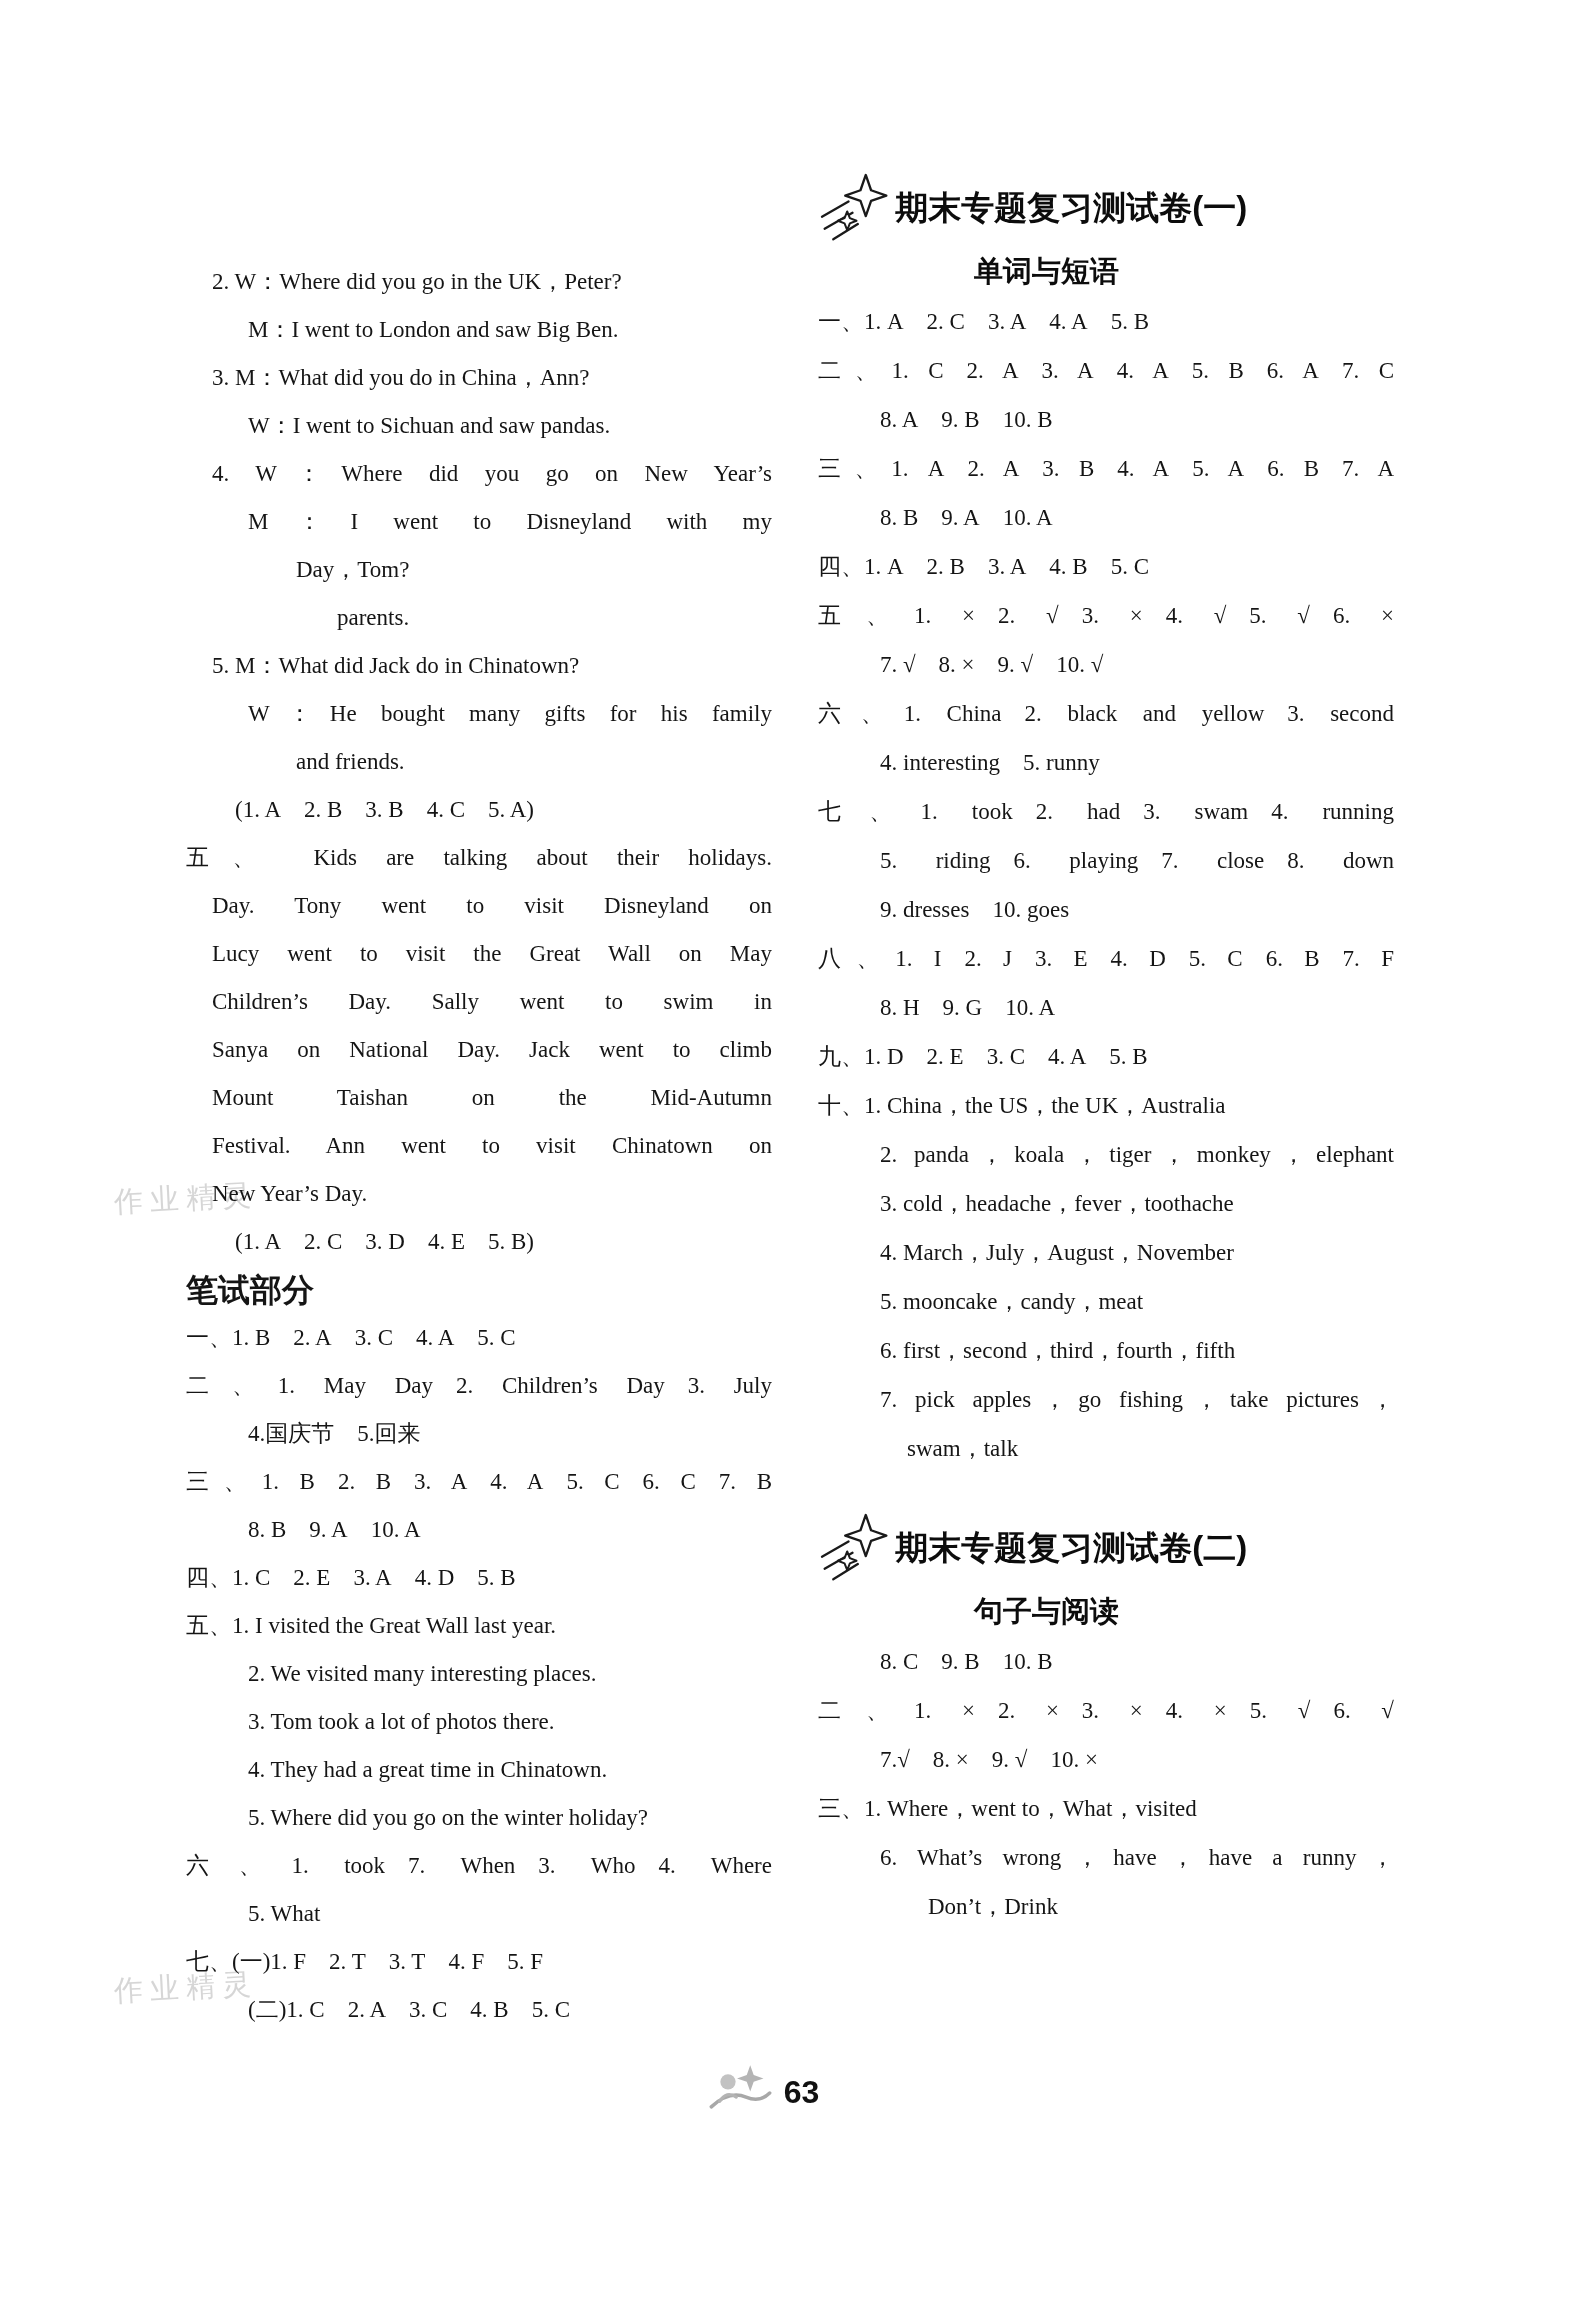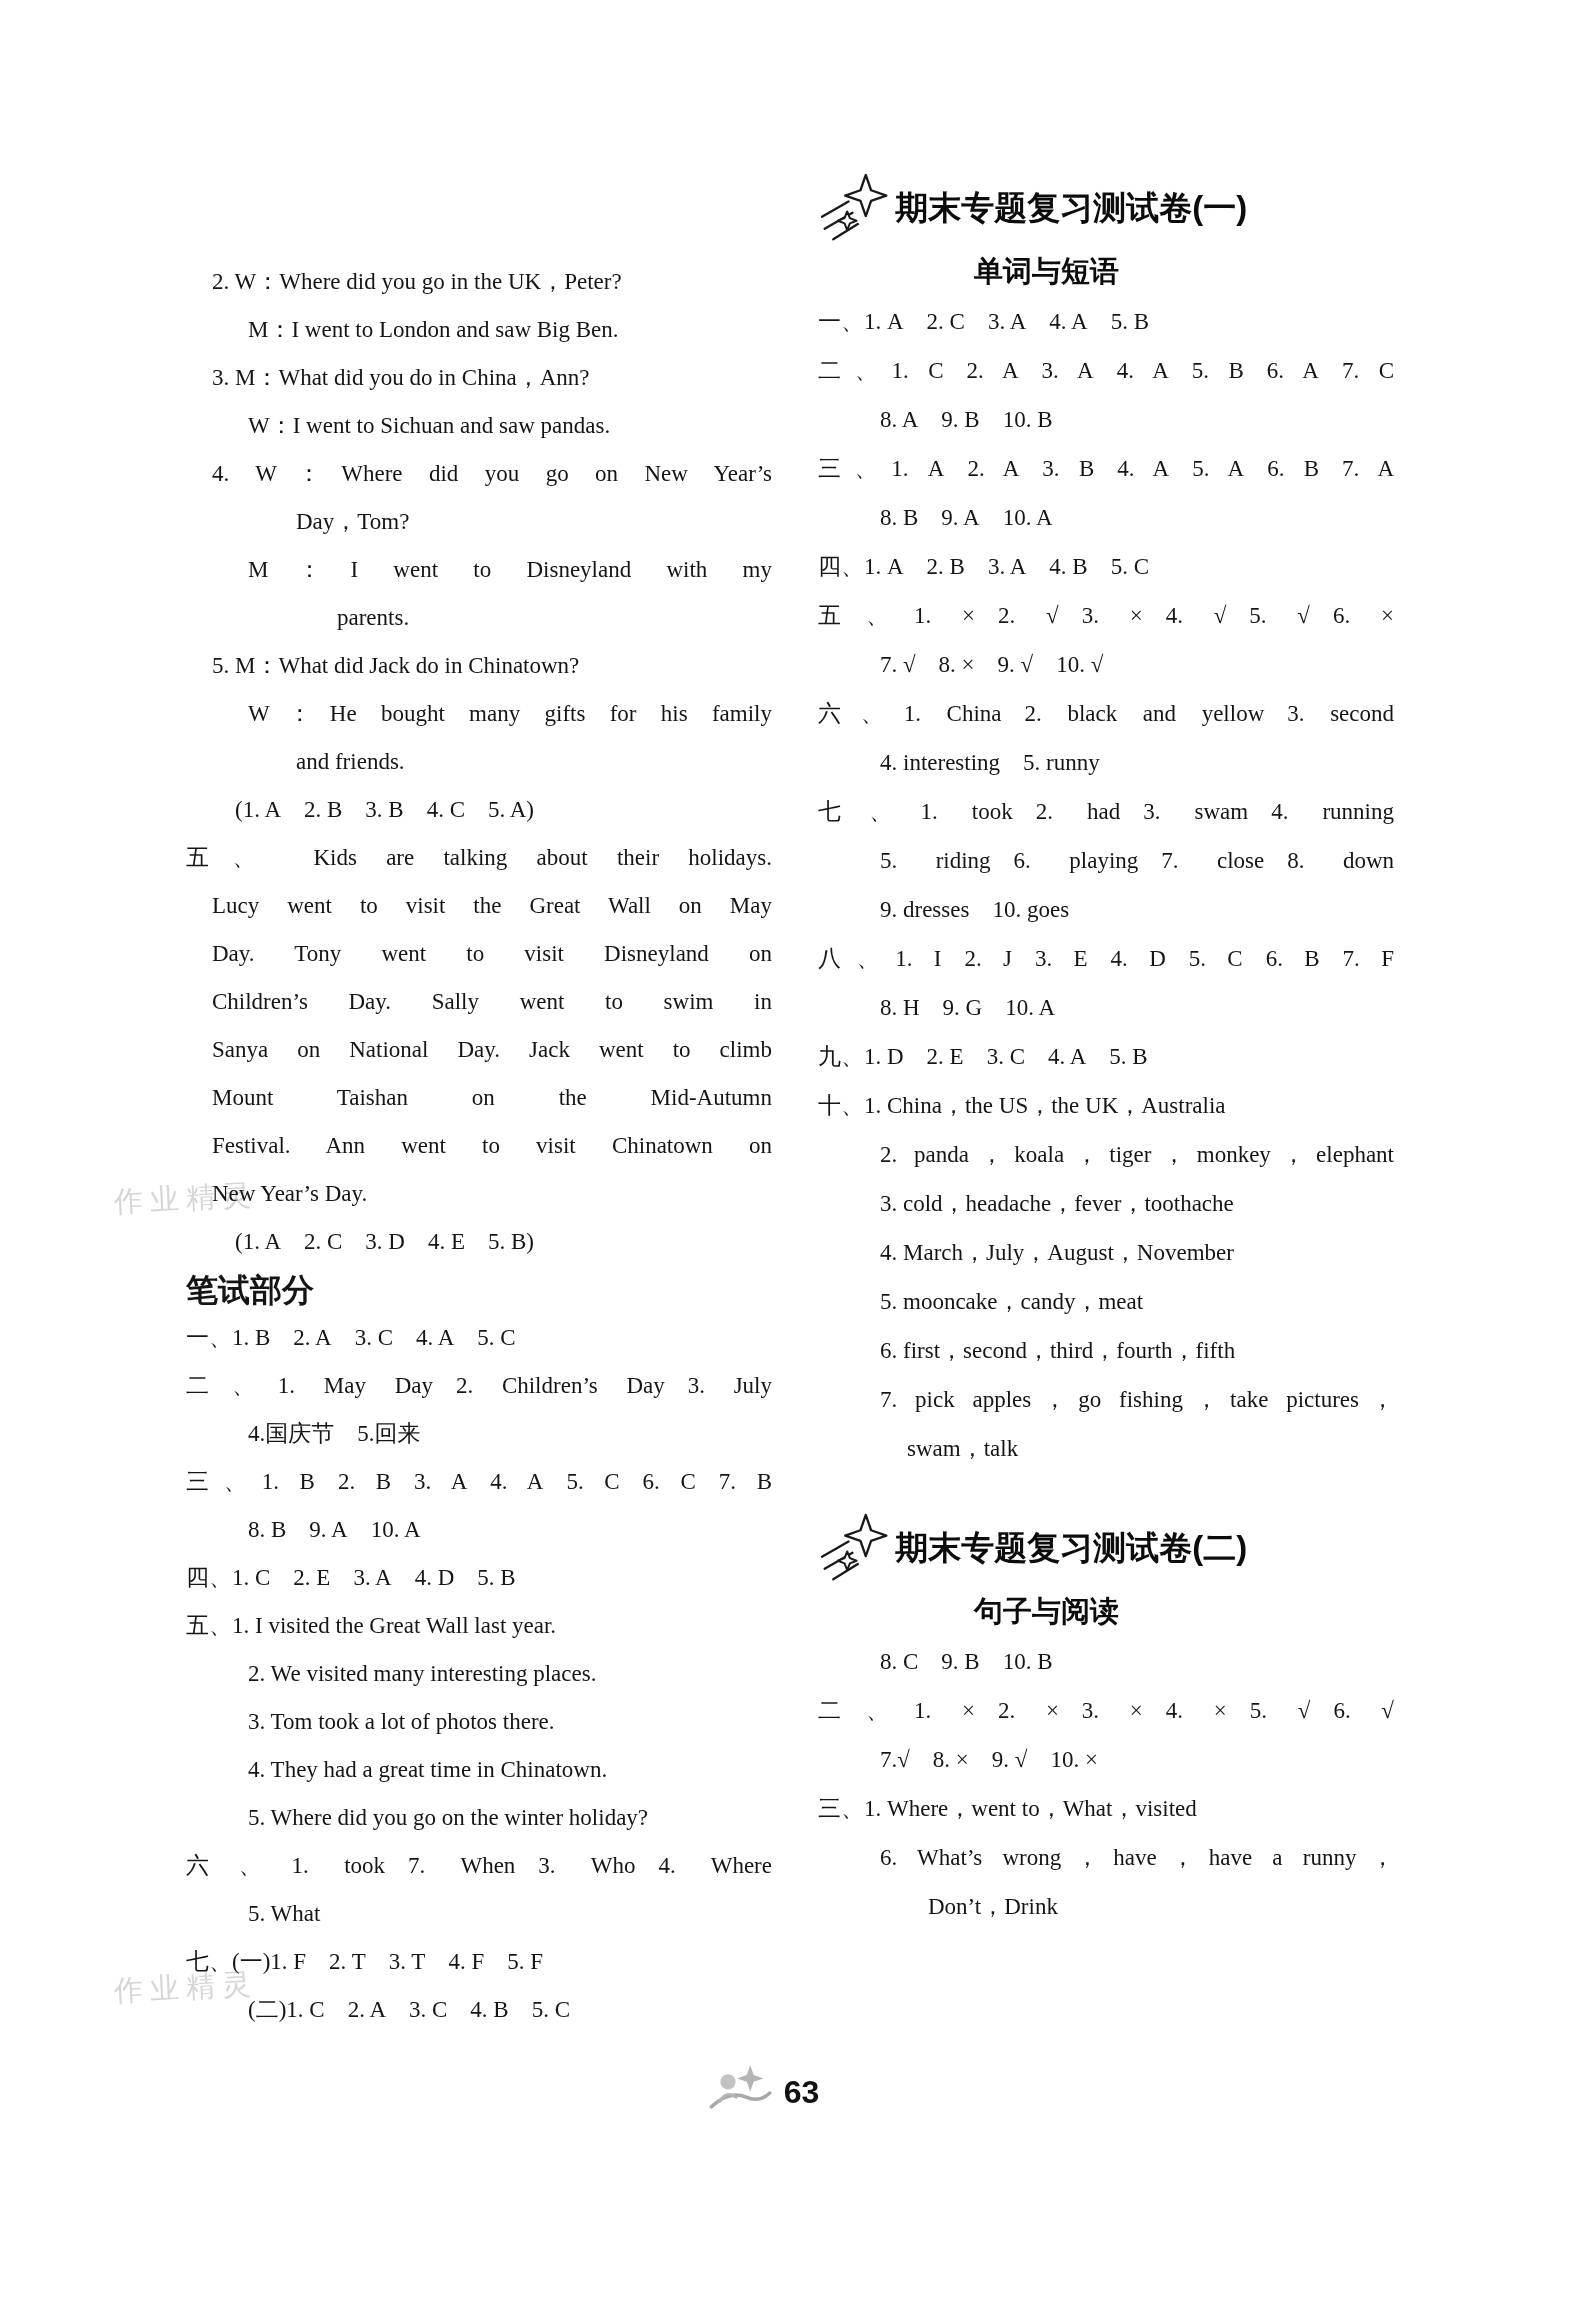--- a/index.html
+++ b/index.html
@@ -65,30 +65,30 @@
 
   <div class="watermark wm1">作业精灵</div>
   <div class="watermark wm2">作业精灵</div>
 
   <div class="col left">
       <div class="line ind1"><span>2. W：Where did you go in the UK，Peter?</span></div>
       <div class="line ind3"><span>M：I went to London and saw Big Ben.</span></div>
       <div class="line ind1"><span>3. M：What did you do in China，Ann?</span></div>
       <div class="line ind3"><span>W：I went to Sichuan and saw pandas.</span></div>
       <div class="line ind1 justify"><span>4. W：Where did you go on New Year’s</span></div>
+      <div class="line ind3 justify"><span>M：I went to Disneyland with my</span></div>
       <div class="line ind5"><span>Day，Tom?</span></div>
-      <div class="line ind3 justify"><span>M：I went to Disneyland with my</span></div>
       <div class="line ind6"><span>parents.</span></div>
       <div class="line ind1"><span>5. M：What did Jack do in Chinatown?</span></div>
       <div class="line ind3 justify"><span>W：He bought many gifts for his family</span></div>
       <div class="line ind5"><span>and friends.</span></div>
       <div class="line ind2"><span>(1. A  2. B  3. B  4. C  5. A)</span></div>
       <div class="line ind0 justify"><span>五、   Kids are talking about their holidays.</span></div>
+      <div class="line ind1 justify"><span>Day. Tony went to visit Disneyland on</span></div>
       <div class="line ind1 justify"><span>Lucy went to visit the Great Wall on May</span></div>
-      <div class="line ind1 justify"><span>Day. Tony went to visit Disneyland on</span></div>
       <div class="line ind1 justify"><span>Children’s Day. Sally went to swim in</span></div>
       <div class="line ind1 justify"><span>Sanya on National Day. Jack went to climb</span></div>
       <div class="line ind1 justify"><span>Mount Taishan on the Mid-Autumn</span></div>
       <div class="line ind1 justify"><span>Festival. Ann went to visit Chinatown on</span></div>
       <div class="line ind1"><span>New Year’s Day.</span></div>
       <div class="line ind2"><span>(1. A  2. C  3. D  4. E  5. B)</span></div>
       <div class="line ind0 bold"><span>笔试部分</span></div>
       <div class="line ind0"><span>一、1. B  2. A  3. C  4. A  5. C</span></div>
       <div class="line ind0 justify"><span>二、1. May Day  2. Children’s Day  3. July</span></div>
       <div class="line ind3"><span>4.国庆节  5.回来</span></div>

